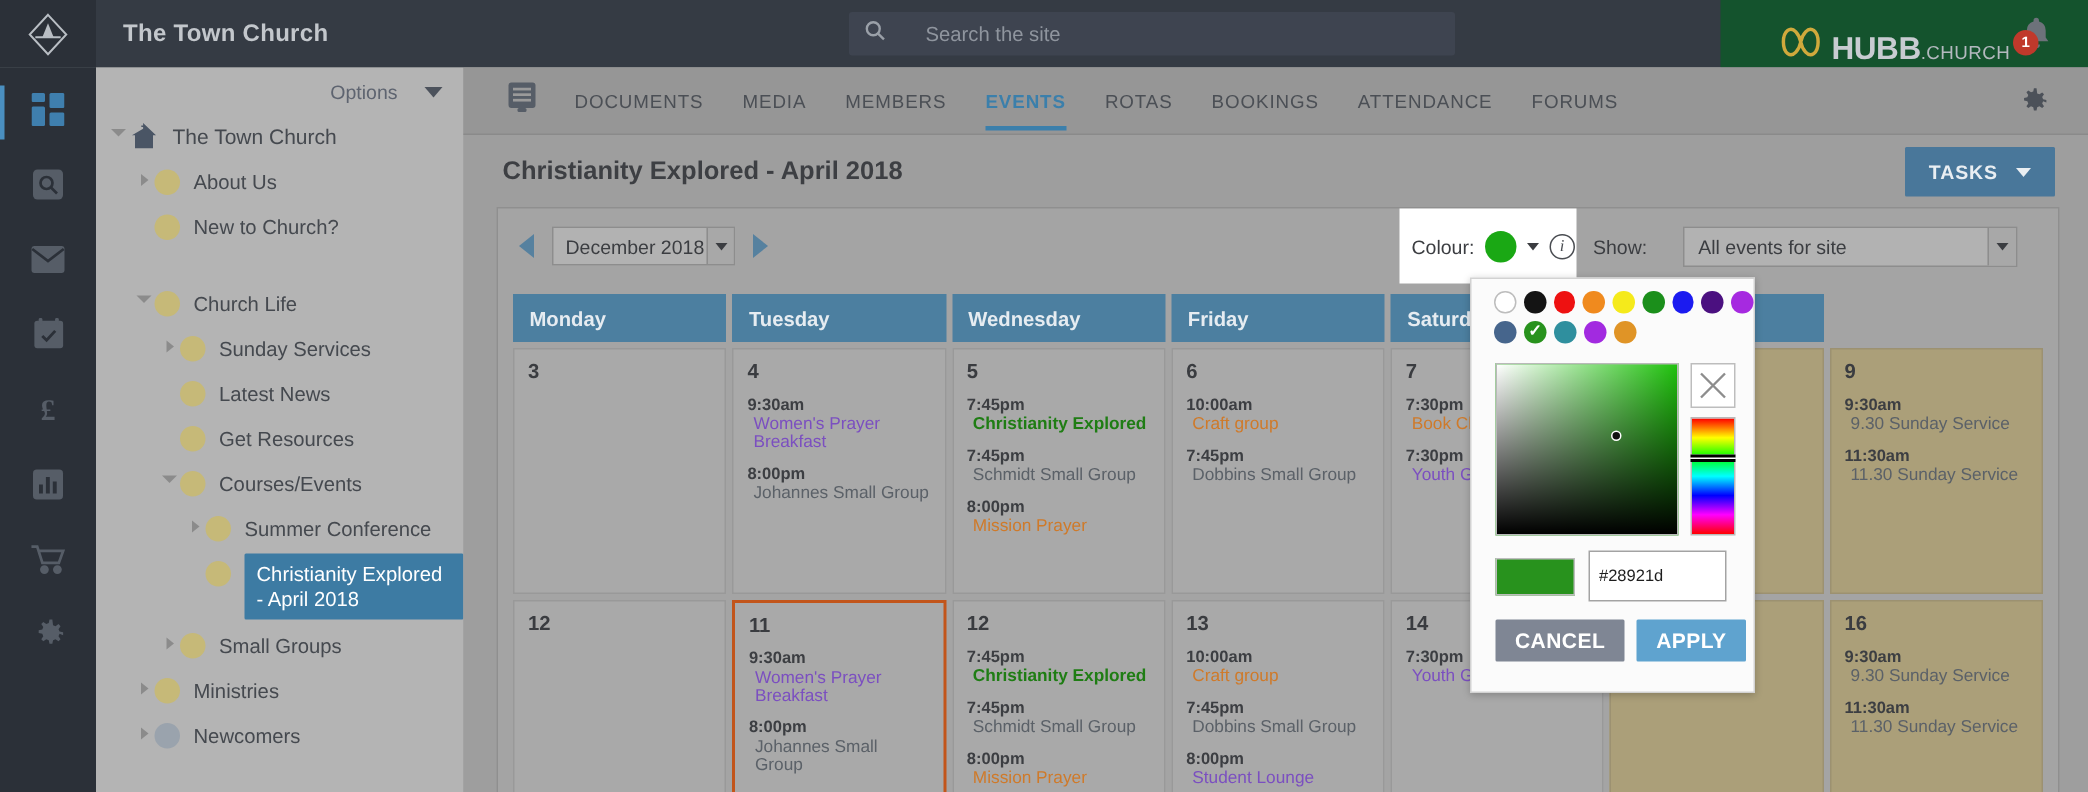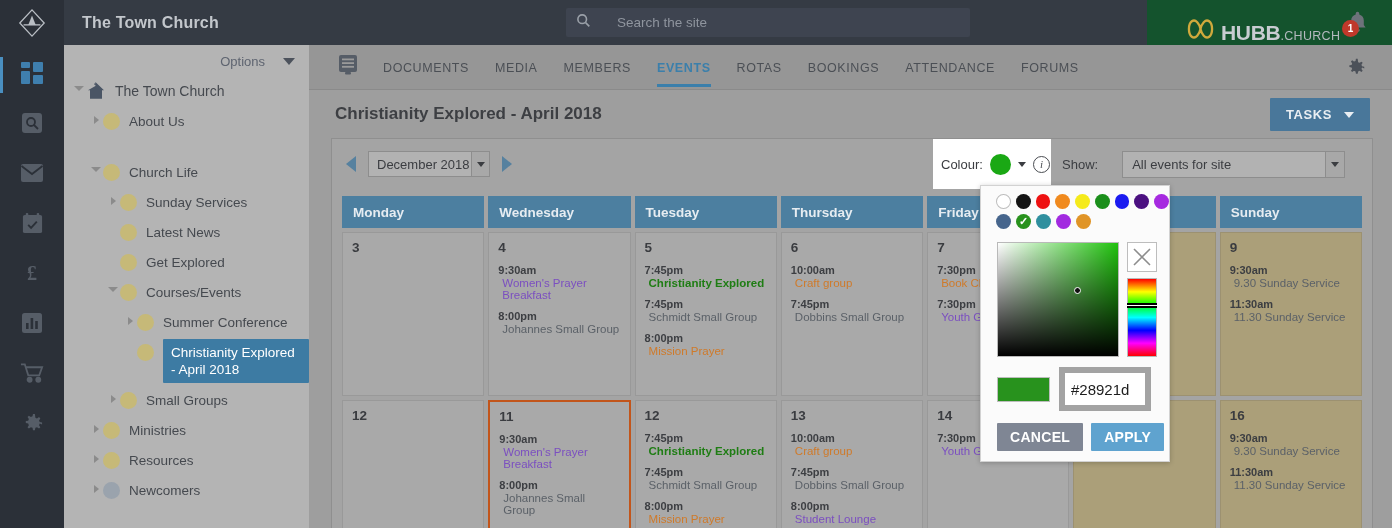--- a/index.html
+++ b/index.html
@@ -277,22 +277,22 @@
     border: 1px solid #b9b9b9;
     background: linear-gradient(to bottom,#ff0000,#ffff00,#00ff00,#00ffff,#0000ff,#ff00ff,#ff0000);
   }
   .hue-cursor {
     position: absolute; left: -1px; right: -1px; top: 24px; height: 5px;
     border-top: 2px solid #000; border-bottom: 2px solid #000; background: #fff;
   }
   .prev-row { display: flex; padding: 10px 0 0 16px; gap: 9px; align-items: center; }
   .prev-sw { width: 53px; height: 25px; border: 1px solid #bdbdbd; }
   .hex-field {
-    width: 92px; height: 25px; border: 6px solid #a3a3a3; background: #fff;
-    font-size: 15px; color: #1d1d1d; padding: 16px 6px;
+    width: 92px; height: 25px; border: 1px solid #a3a3a3; background: #fff;
+    font-size: 11px; color: #1d1d1d; padding: 16px 6px;
     font-family: "Liberation Sans", sans-serif; outline: none;
   }
   .btn-row { display: flex; padding: 12px 0 0 16px; gap: 8px; }
   .btn {
     height: 28px; padding: 0 13px; border: 0; color: #fff; font-size: 14px;
     font-weight: bold; letter-spacing: .3px; cursor: pointer;
     font-family: "Liberation Sans", sans-serif; border-radius: 1px;
   }
   .btn.cancel { background: #7f8694; }
   .btn.apply  { background: #5fa3cf; }
@@ -432,20 +432,25 @@
             </svg></span>
           <span class="tlabel">The Town Church</span>
         </div>
         <div class="tnode" style="padding-left: 25px;">
           <span class="caret">
             <i></i>
           </span>
           <span class="bullet"></span>
           <span class="tlabel">About Us</span>
         </div>
+        <div class="tnode" style="padding-left: 25px;">
+          <span class="caret"></span>
+          <span class="bullet"></span>
+          <span class="tlabel">New to Church?</span>
+        </div>
         <div class="tnode" style="padding-left: 25px; margin-top: 21px;">
           <span class="caret open">
             <i></i>
           </span>
           <span class="bullet"></span>
           <span class="tlabel">Church Life</span>
         </div>
         <div class="tnode" style="padding-left: 42px;">
           <span class="caret">
             <i></i>
@@ -454,21 +459,21 @@
           <span class="tlabel">Sunday Services</span>
         </div>
         <div class="tnode" style="padding-left: 42px;">
           <span class="caret"></span>
           <span class="bullet"></span>
           <span class="tlabel">Latest News</span>
         </div>
         <div class="tnode" style="padding-left: 42px;">
           <span class="caret"></span>
           <span class="bullet"></span>
-          <span class="tlabel">Get Explored</span>
+          <span class="tlabel">Get Resources</span>
         </div>
         <div class="tnode" style="padding-left: 42px;">
           <span class="caret open">
             <i></i>
           </span>
           <span class="bullet"></span>
           <span class="tlabel">Courses/Events</span>
         </div>
         <div class="tnode" style="padding-left: 59px;">
           <span class="caret">
@@ -488,27 +493,20 @@
           </span>
           <span class="bullet"></span>
           <span class="tlabel">Small Groups</span>
         </div>
         <div class="tnode" style="padding-left: 25px;">
           <span class="caret">
             <i></i>
           </span>
           <span class="bullet"></span>
           <span class="tlabel">Ministries</span>
-        </div>
-        <div class="tnode" style="padding-left: 25px;">
-          <span class="caret">
-            <i></i>
-          </span>
-          <span class="bullet"></span>
-          <span class="tlabel">Resources</span>
         </div>
         <div class="tnode" style="padding-left: 25px;">
           <span class="caret">
             <i></i>
           </span>
           <span class="bullet grey"></span>
           <span class="tlabel">Newcomers</span>
         </div>
       </div>
   </div>
@@ -575,23 +573,22 @@
             <span>All events for site</span>
             <span class="sbtn">
                 <i class="mini-caret"></i>
               </span>
           </div>
         </div>
       </div>
 
       <div class="cal-grid" id="day-headers">
           <div class="dayhead">Monday</div>
+          <div class="dayhead">Tuesday</div>
           <div class="dayhead">Wednesday</div>
-          <div class="dayhead">Tuesday</div>
-          <div class="dayhead">Thursday</div>
           <div class="dayhead">Friday</div>
           <div class="dayhead">Saturday</div>
           <div class="dayhead">Sunday</div>
         </div>
       <div class="cal-body" id="cal-body">
           <div class="daycell">
             <div class="daynum">3</div>
           </div>
           <div class="daycell">
             <div class="daynum">4</div>

